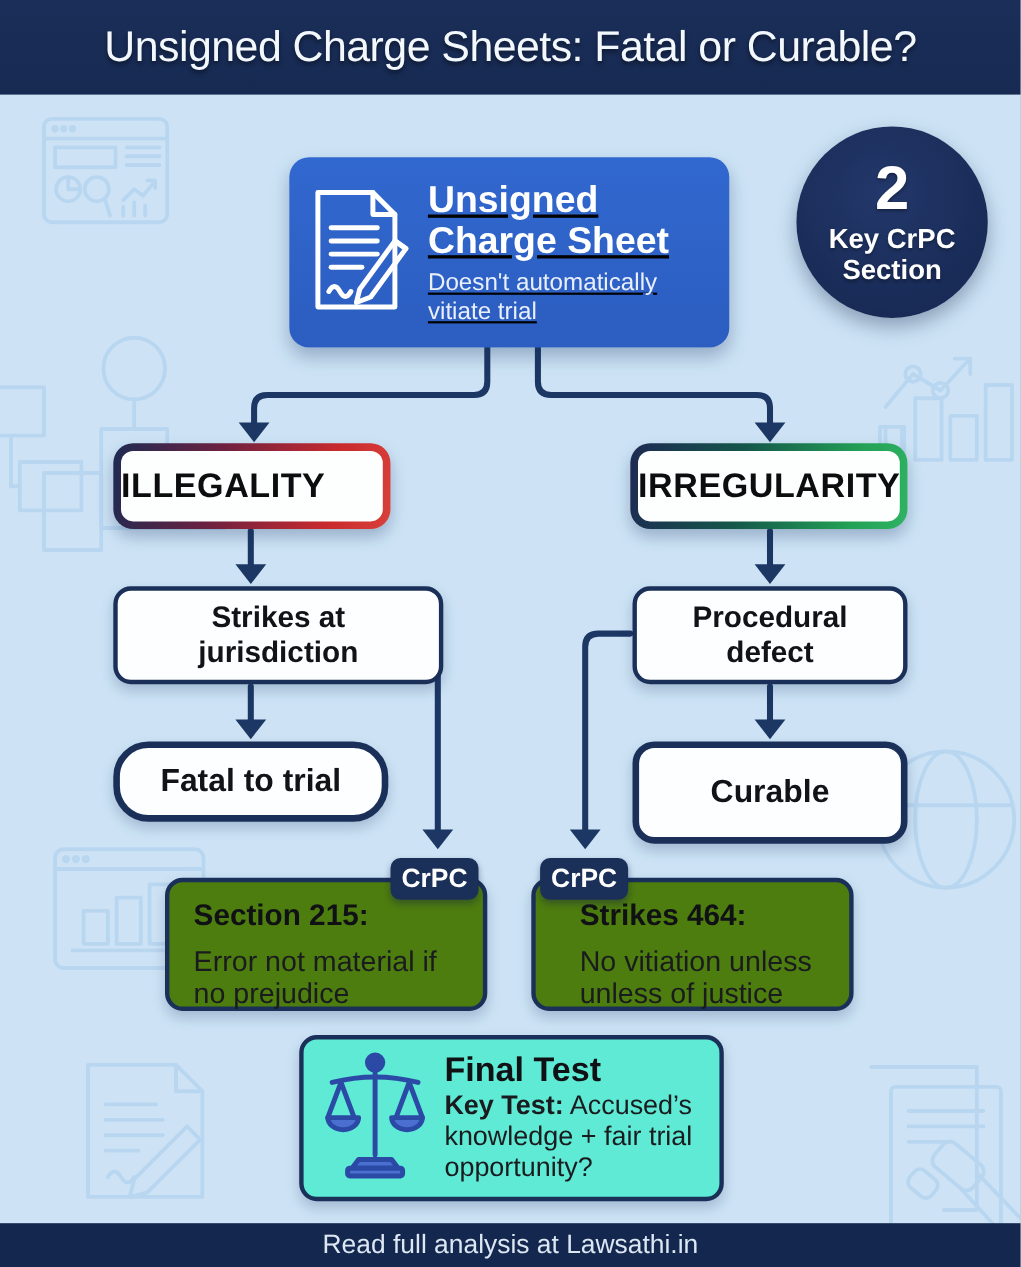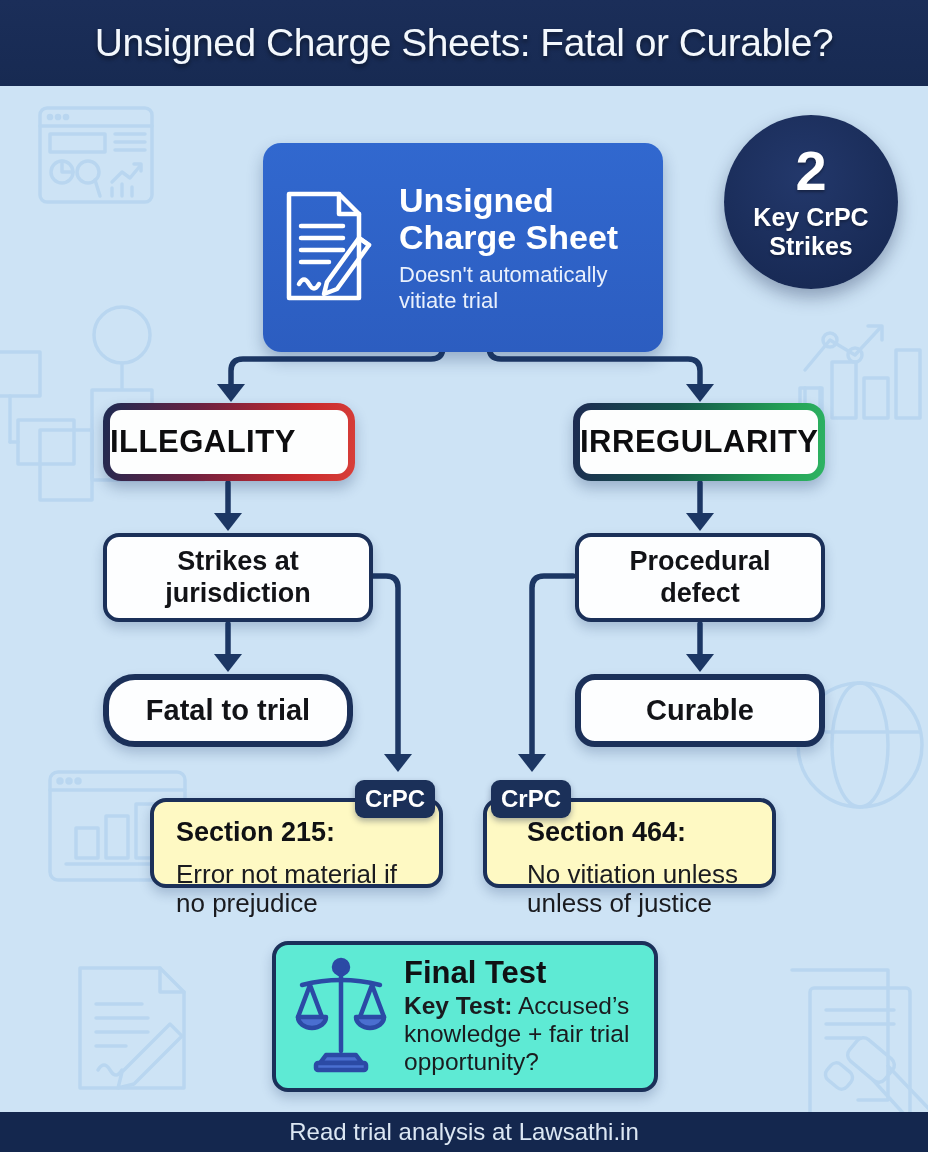--- a/index.html
+++ b/index.html
@@ -23,24 +23,24 @@
     background:#14274e;display:flex;align-items:center;justify-content:center;
   }
   .bottombar span{color:#dce7f3;font-size:24px;font-weight:400;}
   
   .wm,.connectors{position:absolute;left:0;top:0;width:928px;height:1152px;pointer-events:none;}
   .wm{stroke:#a9cdec;stroke-width:3.5;fill:none;stroke-linecap:round;stroke-linejoin:round;opacity:.55;}
   .connectors path.line{stroke:#1c3764;stroke-width:5.5;fill:none;stroke-linecap:round;}
   .connectors path.head{fill:#1c3764;stroke:none;}
   
   .main-card{
-    position:absolute;left:263px;top:143px;width:400px;height:209px;
+    position:absolute;left:263px;top:143px;width:400px;height:173px;
     background:linear-gradient(180deg,#3168cf,#2c5dc0);border-radius:18px;
     box-shadow:0 8px 16px rgba(20,45,95,.30);
-    display:flex;align-items:center;padding:0 18px;box-sizing:border-box;gap:26px;
+    display:flex;align-items:center;padding:0 18px;box-sizing:border-box;gap:16px;text-decoration:underline;
   }
   .main-card .txt{color:#fff;}
   .main-card .t1,.main-card .t2{font-size:34px;font-weight:700;line-height:1.08;}
   .main-card .sub{font-size:22px;font-weight:400;color:#e9f0fc;line-height:1.15;margin-top:7px;width:250px;}
   
   .badge{
     position:absolute;left:724px;top:115px;width:174px;height:174px;border-radius:50%;
     background:radial-gradient(circle at 45% 35%,#23386b,#182a55 75%);
     box-shadow:0 8px 18px rgba(15,30,70,.35);
     display:flex;flex-direction:column;align-items:center;justify-content:center;color:#fff;text-align:center;
@@ -59,28 +59,28 @@
     display:flex;align-items:center;justify-content:flex-start;
   }
   .cat .inner span{font-size:31px;font-weight:700;color:#0d0d0f;letter-spacing:.5px;}
   
   .step{
     position:absolute;background:#fdfeff;border:4px solid #1b3059;border-radius:16px;
     display:flex;align-items:center;justify-content:center;text-align:center;box-sizing:border-box;
     box-shadow:0 6px 12px rgba(20,45,95,.22);
   }
   .step span{font-size:27px;font-weight:600;color:#121317;line-height:1.15;width:200px;}
-  .step.s1L{left:103px;top:533px;width:270px;height:89px;}
+  .step.s1L{left:103px;top:533px;width:300px;height:89px;}
   .step.s1R{left:575px;top:533px;width:250px;height:89px;}
   .step.s2L{left:103px;top:674px;width:250px;height:73px;border-width:6px;border-radius:32px;}
-  .step.s2R{left:575px;top:674px;width:250px;height:73px;border-width:6px;border-radius:20px;}
+  .step.s2R{left:575px;top:674px;width:250px;height:93px;border-width:6px;border-radius:20px;}
   .step.s2L span,.step.s2R span{font-weight:700;font-size:29px;}
   
   .sect{
-    position:absolute;width:293px;height:90px;background:#fef9c3;border:4px solid #1b3059;border-radius:16px;
+    position:absolute;width:293px;height:121px;background:#4d7c0f;border:4px solid #1b3059;border-radius:16px;
     box-sizing:border-box;padding:16px 18px 10px 22px;box-shadow:0 6px 12px rgba(20,45,95,.22);
   }
   .sect.a{left:150px;top:798px;}
   .sect.b{left:483px;top:798px;padding-left:40px;}
   .sect .tag{
     position:absolute;top:-22px;height:38px;min-width:80px;background:#1b3059;border-radius:9px;
     color:#fff;font-size:24px;font-weight:700;display:flex;align-items:center;justify-content:center;
     box-shadow:0 3px 6px rgba(15,30,70,.35);
   }
   .sect.a .tag{right:4px;}
@@ -238,21 +238,21 @@
     </span>
     <div class="txt">
       <div class="t1">Unsigned</div>
       <div class="t2">Charge Sheet</div>
       <div class="sub">Doesn't automatically vitiate trial</div>
     </div>
   </div>
 
   <div class="badge">
     <div class="num">2</div>
-    <div class="lbl">Key CrPC Strikes</div>
+    <div class="lbl">Key CrPC Section</div>
   </div>
 
   <div class="cat left">
     <div class="inner">
         <span>ILLEGALITY</span>
       </div>
   </div>
   <div class="cat right">
     <div class="inner">
         <span>IRREGULARITY</span>
@@ -272,21 +272,21 @@
     <span>Curable</span>
   </div>
 
   <div class="sect a">
     <div class="tag">CrPC</div>
     <div class="ttl">Section 215:</div>
     <div class="bdy">Error not material if no prejudice</div>
   </div>
   <div class="sect b">
     <div class="tag">CrPC</div>
-    <div class="ttl">Section 464:</div>
+    <div class="ttl">Strikes 464:</div>
     <div class="bdy">No vitiation unless unless of justice</div>
   </div>
 
   <div class="final">
     <span>
       <svg width="98" height="120" viewBox="0 0 98 120" fill="none" stroke="#2b4aa5" stroke-width="4.5" stroke-linecap="round" stroke-linejoin="round">
         <circle cx="49" cy="12" r="7" fill="#2b4aa5"></circle>
         <line x1="49" y1="19" x2="49" y2="96"></line>
         <path d="M10 30 Q49 20 88 30"></path>
         <path d="M10 30 L-2 62 M10 30 L22 62" transform="translate(8,0)"></path>
@@ -297,16 +297,16 @@
         <rect x="24" y="108" width="50" height="7" rx="2" fill="#4a6fd0"></rect>
       </svg>
     </span>
     <div>
       <div class="ttl">Final Test</div>
       <div class="bdy"><b>Key Test:</b><span> Accused’s knowledge + fair trial opportunity?</span></div>
     </div>
   </div>
 
   <div class="bottombar">
-    <span>Read trial analysis at Lawsathi.in</span>
+    <span>Read full analysis at Lawsathi.in</span>
   </div>
 
 </div>
 
 </body></html>

